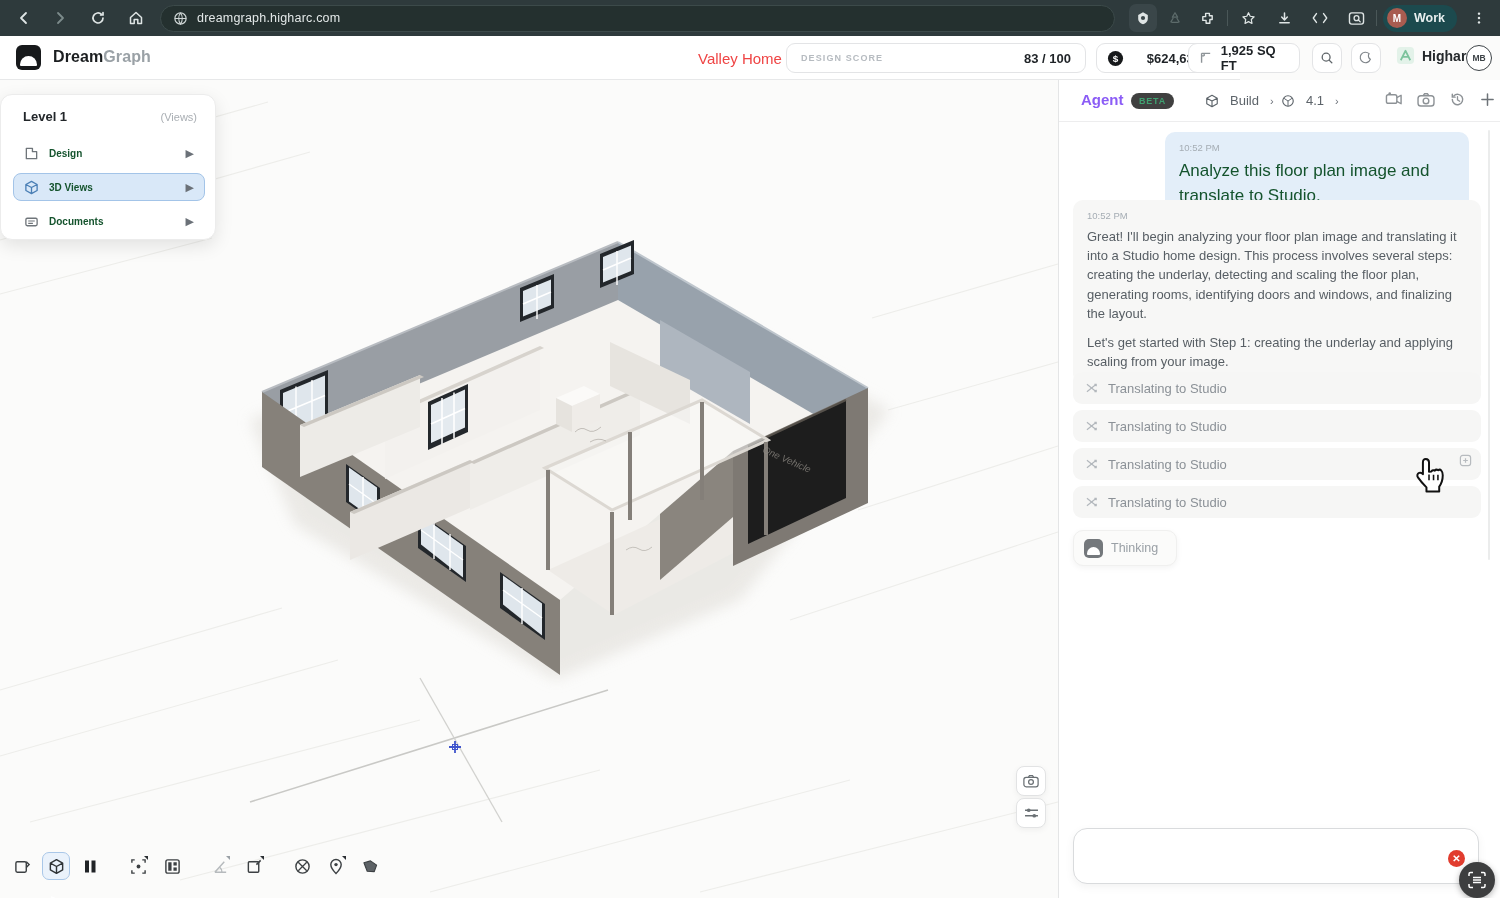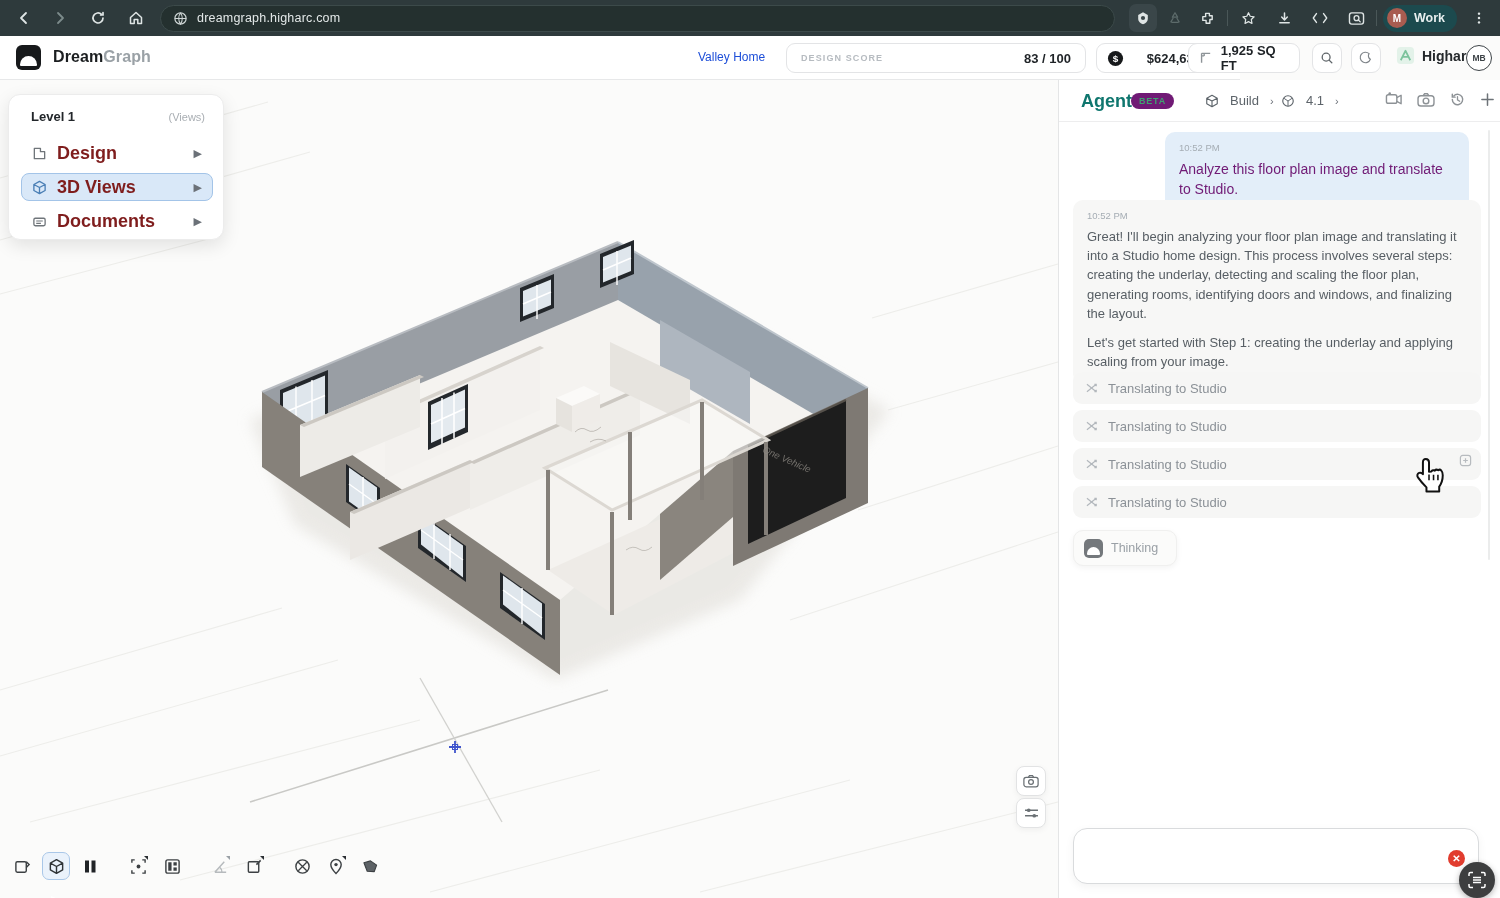--- a/index.html
+++ b/index.html
@@ -16,47 +16,47 @@
   .pavatar{width:20px;height:20px;border-radius:50%;background:#a85c50;color:#fff;font-size:10px;font-weight:700;display:flex;align-items:center;justify-content:center;}
   .ptext{color:#e8efef;font-size:12.5px;font-weight:600;}
   .vdiv{width:1px;height:16px;background:#4a5758;margin:0 6px;}
 
   
   .apphdr{left:0;top:36px;width:1240px;height:44px;background:#fff;border-bottom:1px solid #e7e8e9;}
   .logo-sq{left:16px;top:9px;width:25px;height:25px;background:#17191b;border-radius:6px;}
   .logo-arch{position:absolute;left:4px;top:11px;width:17px;height:10px;background:#fff;border-radius:9px 9px 1px 1px;}
   .brand{left:53px;top:12px;font-size:16px;font-weight:700;color:#1b1e20;letter-spacing:.1px;}
   .brand .lt{color:#9aa1a6;}
-  .projname{top:14px;font-size:12px;color:#1d4ed8;}
+  .projname{top:14px;font-size:15px;color:#ef4444;}
   .pill{border:1px solid #e3e4e6;border-radius:9px;background:#fff;display:flex;align-items:center;}
   .scorelabel{font-size:9px;letter-spacing:1.1px;color:#b6bbc0;font-weight:600;}
   .scoreval,.statval{font-size:13px;font-weight:700;color:#1f2327;}
   .sqbtn{width:30px;height:30px;border:1px solid #e3e4e6;border-radius:9px;background:#fff;display:flex;align-items:center;justify-content:center;}
   .hig{font-size:14px;font-weight:600;color:#25292c;}
   .avatar{width:26px;height:26px;border-radius:50%;border:1.6px solid #3e4448;color:#3e4448;font-size:8.5px;font-weight:700;display:flex;align-items:center;justify-content:center;background:#fff;}
 
   
-  .lvlpanel{left:8px;top:94px;width:216px;height:146px;background:#fff;border:1px solid #ececec;border-radius:12px;box-shadow:0 6px 18px rgba(0,0,0,.10);}
+  .lvlpanel{left:0;top:94px;width:216px;height:146px;background:#fff;border:1px solid #ececec;border-radius:12px;box-shadow:0 6px 18px rgba(0,0,0,.10);}
   .lvltitle{left:22px;top:14px;font-size:13px;font-weight:700;color:#22262a;}
   .lvlviews{right:18px;top:16px;font-size:11px;color:#a9aeb3;}
   .lvlitem{left:12px;width:192px;height:28px;display:flex;align-items:center;gap:10px;padding:0 10px;border-radius:8px;border:1px solid transparent;}
-  .lvlitem .lbl{font-size:18px;font-weight:600;color:#7f1d1d;flex:1;}
+  .lvlitem .lbl{font-size:10px;font-weight:600;color:#14532d;flex:1;}
   .lvlitem.sel{background:#d9e8f8;border-color:#a3c4e8;}
   .chev{color:#6b7178;font-size:11px;}
 
   
   .agent{left:1058px;top:80px;width:442px;height:818px;background:#fff;border-left:1px solid #e4e5e6;}
-  .aghdr-title{left:22px;top:11px;font-size:18px;font-weight:700;color:#0f766e;}
-  .beta{left:72px;top:13px;background:#701a75;color:#3fa171;font-size:9px;font-weight:700;letter-spacing:.8px;padding:3px 8px;border-radius:9px;}
+  .aghdr-title{left:22px;top:11px;font-size:15px;font-weight:700;color:#8b5cf6;}
+  .beta{left:72px;top:13px;background:#404040;color:#3fa171;font-size:9px;font-weight:700;letter-spacing:.8px;padding:3px 8px;border-radius:9px;}
   .agmid{top:13px;font-size:13px;color:#5d646a;display:flex;align-items:center;gap:11px;}
   .aghdr-div{left:0;top:41px;width:442px;height:1px;background:#ededee;}
   .bubble-user{left:106px;top:52px;width:304px;background:#e3eef9;border-radius:10px;padding:10px 14px 12px;}
   .bubble-agent{left:14px;top:120px;width:408px;background:#f7f7f6;border-radius:10px;padding:10px 14px 12px;}
   .msgtime{font-size:9.5px;color:#a5adb4;margin-bottom:6px;}
-  .msgtext{font-size:14px;color:#701a75;line-height:1.45;}
+  .msgtext{font-size:17px;color:#14532d;line-height:1.45;}
   .agtext{font-size:13px;color:#575e64;line-height:1.48;}
   .agtext + .agtext{margin-top:10px;}
   .taskrow{left:14px;width:408px;height:32px;background:#f6f6f5;border-radius:9px;display:flex;align-items:center;gap:9px;padding:0 13px;}
   .tasktext{font-size:13px;color:#8b9197;}
   .thinking{left:14px;top:450px;width:104px;height:36px;background:#fbfbfa;border:1px solid #f0f0ef;border-radius:10px;box-shadow:0 2px 6px rgba(0,0,0,.05);display:flex;align-items:center;gap:8px;padding:0 10px;}
   .think-sq{width:19px;height:19px;background:#74787c;border-radius:5px;position:relative;}
   .think-arch{position:absolute;left:3px;top:8px;width:13px;height:8px;background:#fff;border-radius:7px 7px 1px 1px;}
   .thinktext{font-size:12.5px;color:#9aa0a6;}
   .askbox{left:14px;top:748px;width:406px;height:56px;border:1px solid #d9dbdd;border-radius:14px;background:#fff;box-shadow:0 3px 10px rgba(0,0,0,.05);}
   .askinput{position:absolute;left:14px;top:10px;width:330px;border:none;outline:none;font-size:13.5px;color:#333;background:transparent;}

